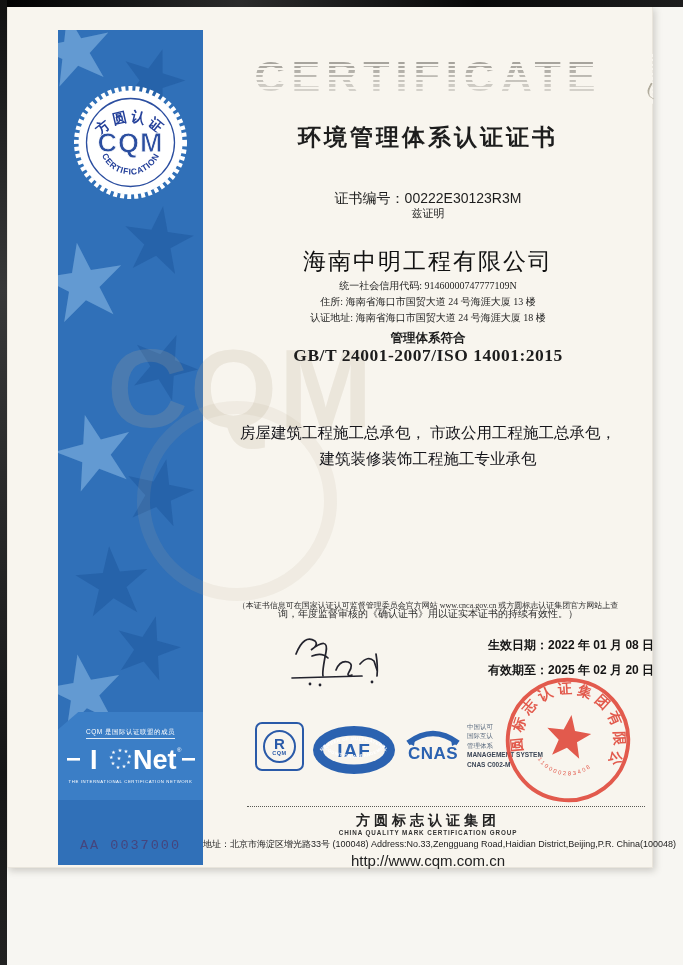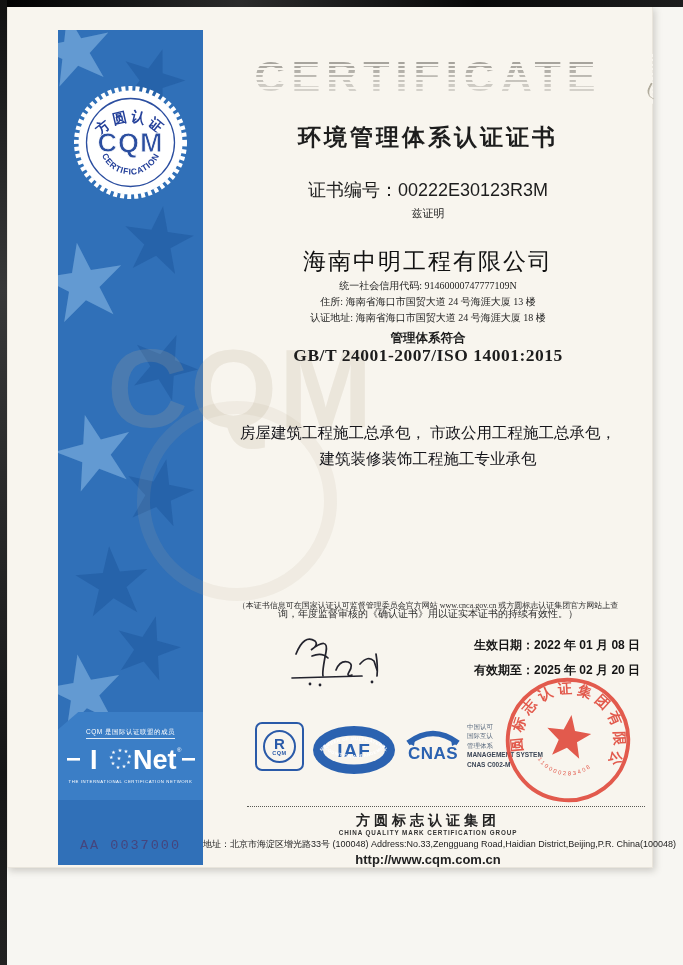--- a/index.html
+++ b/index.html
@@ -51,40 +51,40 @@
 
   .wm-wrap { position:absolute; left:0; top:46px; width:450px; height:52px; text-align:center; }
   .wm-text { font-weight:900; font-size:43px; letter-spacing:6px; color:#a7a49d;
     font-family:"Liberation Sans",sans-serif; }
   .wm-stripes { position:absolute; inset:0;
     background:
       linear-gradient(180deg, rgba(248,245,238,0) 25%, rgba(248,245,238,0.45) 60%, rgba(248,245,238,0.75) 100%),
       repeating-linear-gradient(180deg, rgba(248,245,238,0) 0 2.5px, #f8f5ee 2.5px 4.6px); }
 
   .title { top:116px; font-size:23px; font-weight:bold; letter-spacing:3px; }
-  .certno { top:172px; font-size:18px; }
+  .certno { top:184px; font-size:14px; }
   .hereby { top:200px; font-size:11px; }
 
   .kai { font-family:"Liberation Serif","DejaVu Serif",serif; }
   .company { top:240px; font-size:23px; letter-spacing:2px; color:#111; }
   .credit  { top:273px; font-size:10px; }
   .addr    { top:289px; font-size:10px; }
   .caddr   { top:305px; font-size:10px; }
 
   .conform { top:324px; font-size:12.5px; font-weight:bold; }
   .standard{ top:339px; font-size:17.5px; font-weight:bold; font-family:"Liberation Serif","DejaVu Serif",serif; letter-spacing:0.5px; }
   .scopet  { top:394px; font-size:12.5px; font-weight:bold; }
   .scope1  { top:417px; font-size:15.5px; color:#15151a; }
   .scope2  { top:443px; font-size:15.5px; color:#15151a; }
 
   .disc1 { top:594px; font-size:8px; color:#2a2a2a; }
   .disc2 { top:601px; font-size:10px; color:#2a2a2a; }
 
   .dates { position:absolute; left:271px; top:627px; text-align:left; }
-  .dates div { font-size:12px; font-weight:600; color:#141414; line-height:25px; white-space:nowrap; }
+  .dates div { font-size:12px; font-weight:600; color:#141414; line-height:25px; white-space:nowrap;margin-left:14px; }
 
   .sig { position:absolute; left:85px; top:620px; }
 
   .seal { position:absolute; left:297px; top:666px; width:136px; height:136px;
     transform:rotate(8deg); opacity:0.9; z-index:5; }
 
   
   .rcqm { position:absolute; left:52px; top:716px; width:49px; height:49px;
     border:2.5px solid #2a5aa8; border-radius:7px; display:flex; align-items:center; justify-content:center; }
   .rcqm-circle { width:33px; height:33px; border:2px solid #2a5aa8; border-radius:50%;
@@ -96,21 +96,21 @@
   .cnas { position:absolute; left:200px; top:722px; }
 
   .cnas-info { position:absolute; left:264px; top:716px; text-align:left; line-height:1.45; }
   .cnas-info .cn { font-size:6.5px; color:#5d6d80; }
   .cnas-info .en { font-size:6.5px; font-weight:bold; color:#3c4656; }
 
   .sep { position:absolute; left:44px; top:800px; width:398px; border-top:1px dotted #5a5a55; }
   .groupcn { top:806px; font-size:14px; font-weight:bold; letter-spacing:4px; color:#222; }
   .groupen { top:823px; font-size:6.3px; font-weight:bold; letter-spacing:0.9px; color:#333; }
   .footaddr{ top:832px; font-size:9px; color:#222; }
-  .website { top:846px; font-size:13px; font-weight:bold; color:#222; }
+  .website { top:846px; font-size:15px; font-weight:normal; color:#222; }
 
   
   .emboss { position:absolute; left:100px; top:318px; width:260px; text-align:center;
     font-size:112px; font-weight:900; letter-spacing:2px; color:rgba(185,172,146,0.20);
     z-index:1; font-family:"Liberation Sans",sans-serif; }
   .emboss-ring { position:absolute; left:130px; top:395px; width:200px; height:200px;
     border:13px solid rgba(185,172,146,0.13); border-radius:50%; z-index:1; }
 
   svg text { font-family:"Liberation Sans",sans-serif; }
 </style>

